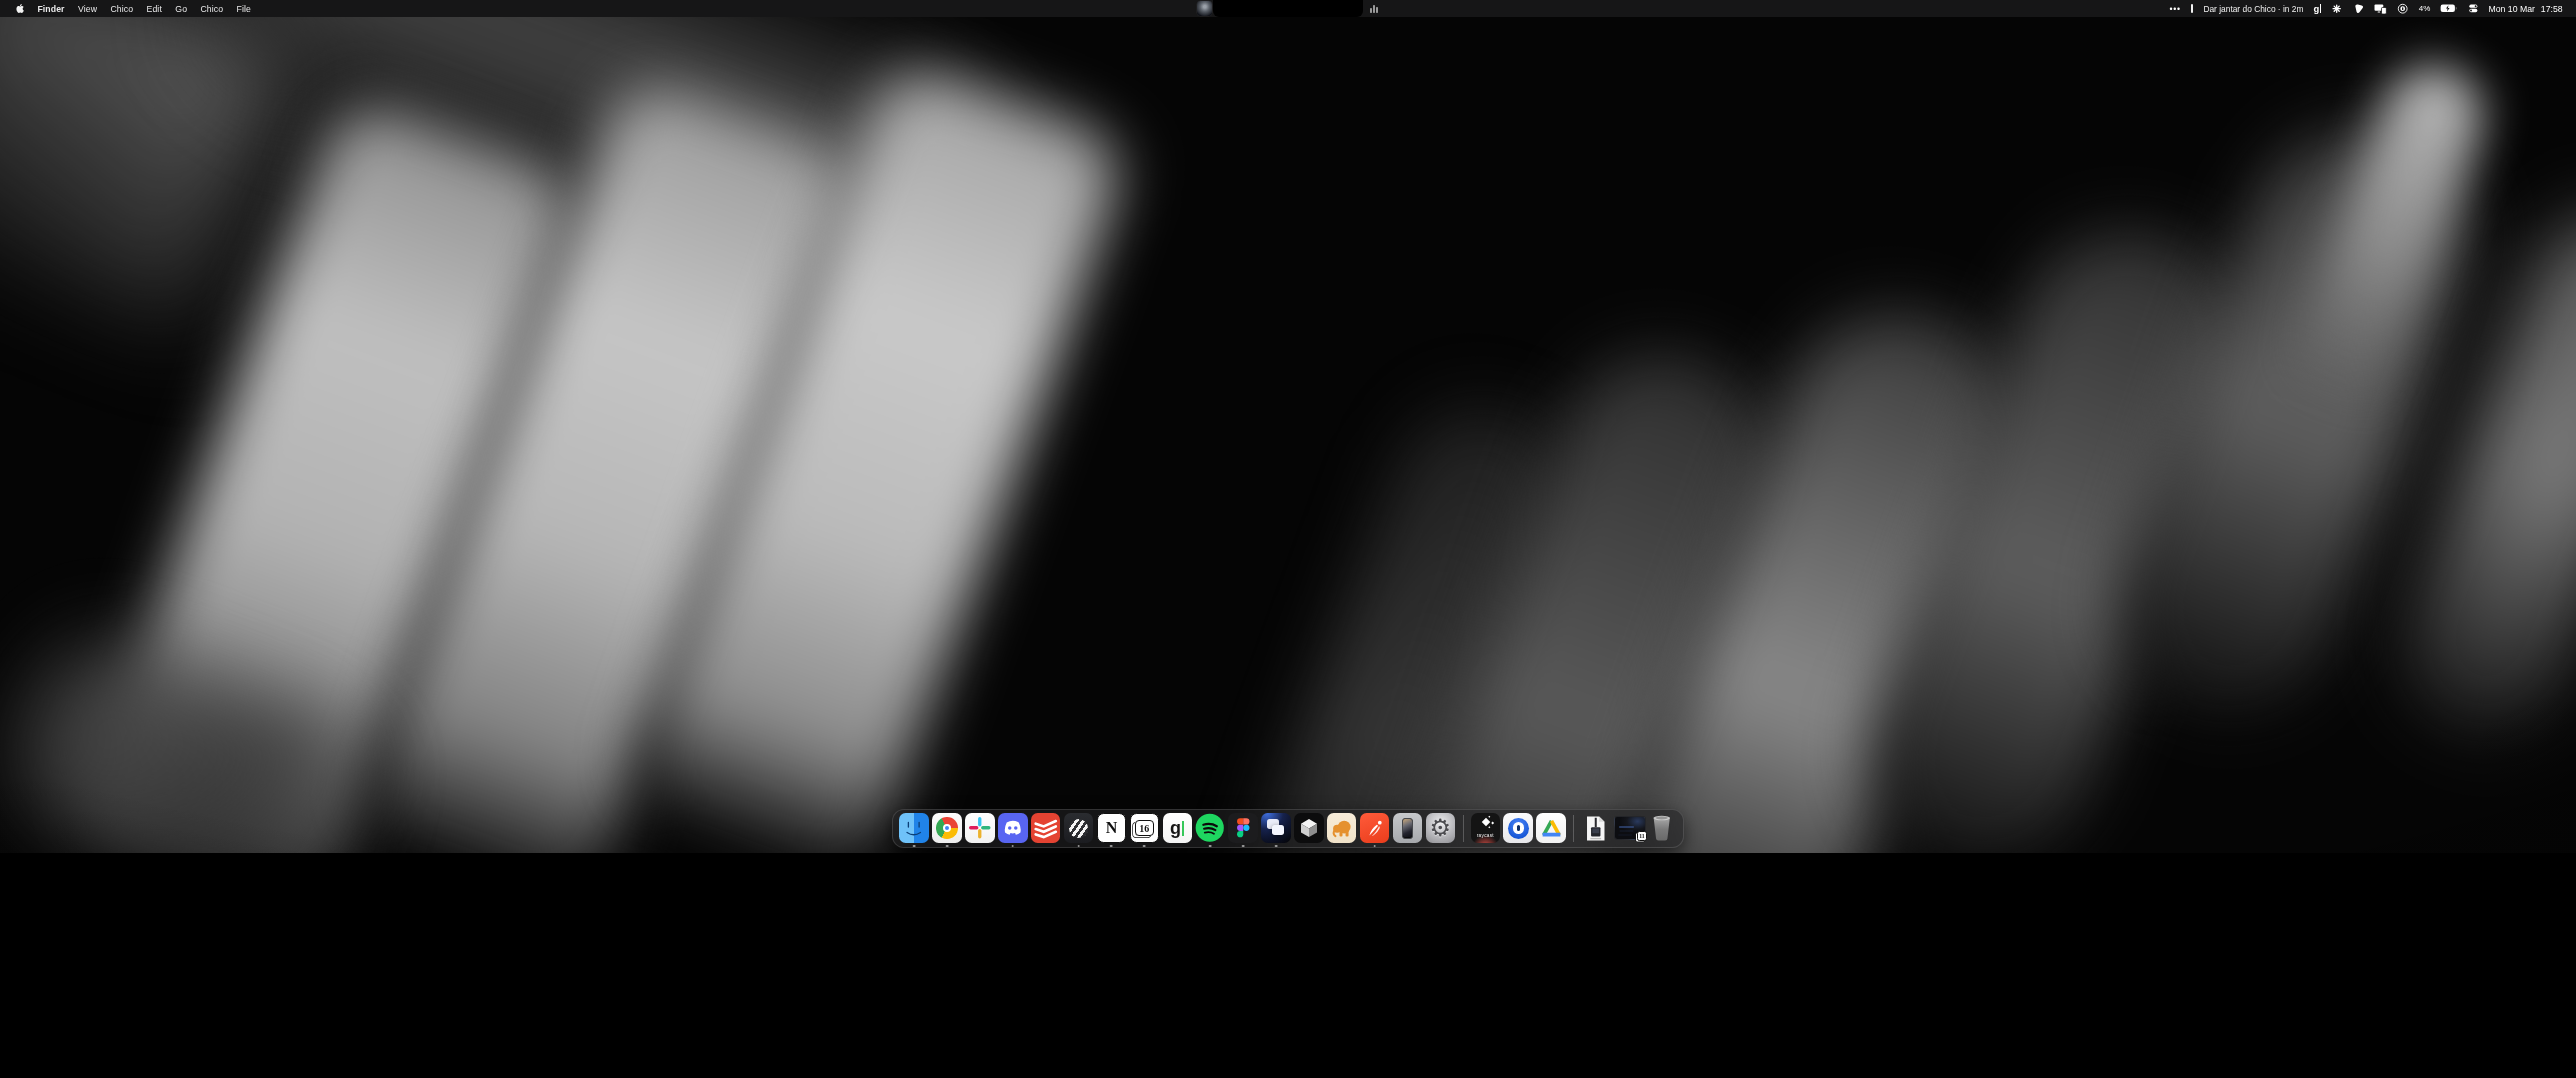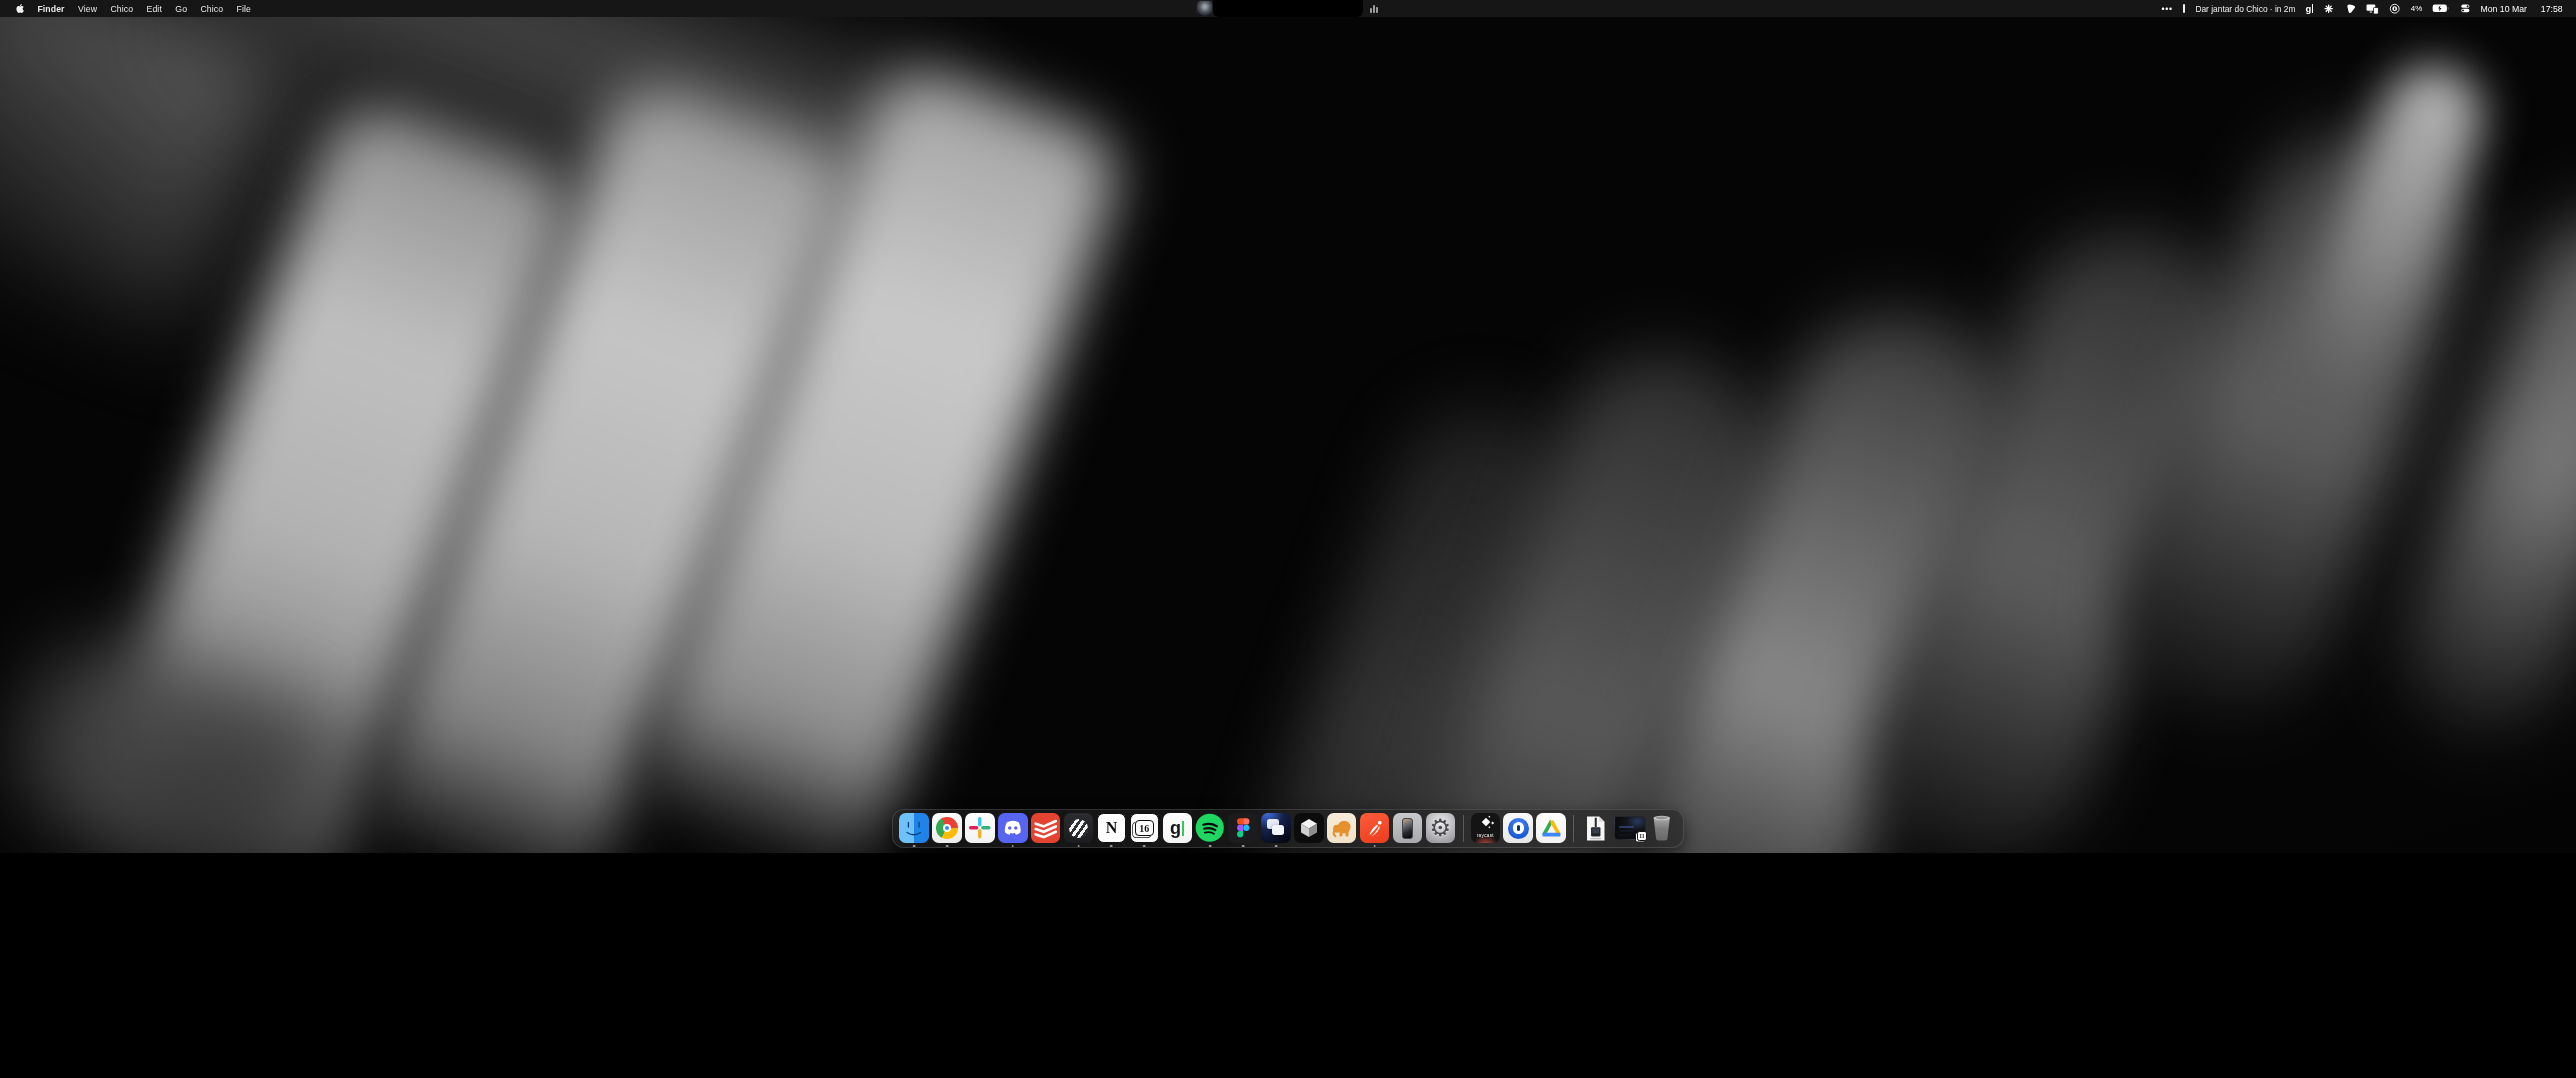--- a/index.html
+++ b/index.html
@@ -57,21 +57,21 @@
   .np-eq i:nth-child(1){height:4.7px} .np-eq i:nth-child(2){height:7.4px} .np-eq i:nth-child(3){height:5.4px}
 
   .mb-right { display:flex; align-items:center; gap:10px; padding-right:13.4px; height:100%; }
   .st { display:flex; align-items:center; height:100%; }
   .st-dots { font-size:8.7px; letter-spacing:0.7px; color:#fff; }
   .st-bar { width:2.7px; height:8.7px; border-radius:1.3px; background:#f2f2f2; }
   .st-reminder { color:#f0f0f0; font-size:8.4px; }
   .st-granola { font-weight:700; font-size:9.4px; color:#fff; display:flex; align-items:center; }
   .st-granola i { display:inline-block; width:1.1px; height:8.7px; background:#fff; margin-left:1px; }
   .st-batt-pct { font-size:8px; color:#fff; }
-  .clock { font-size:8.7px; color:#fff; display:flex; gap:14px; }
+  .clock { font-size:8.7px; color:#fff; display:flex; gap:6px; }
   svg.mbico { display:block; }
 
   
   .dock-wrap { position:absolute; left:0; right:0; bottom:5.4px; display:flex; justify-content:center; z-index:40; }
   .dock { display:flex; align-items:center; gap:3.4px; height:39px; padding:0 6.7px;
           background:rgba(32,32,34,.58); border:0.7px solid rgba(255,255,255,.13);
           border-radius:12px; box-shadow:0 5.4px 16px rgba(0,0,0,.5); }
   .dock-item { position:relative; width:29.5px; height:29.5px; flex:0 0 auto; }
   .dock-item.running::after { content:''; position:absolute; left:50%; bottom:-4.4px; width:2.7px; height:2.7px;
           border-radius:50%; background:rgba(255,255,255,.55); transform:translateX(-50%); }

